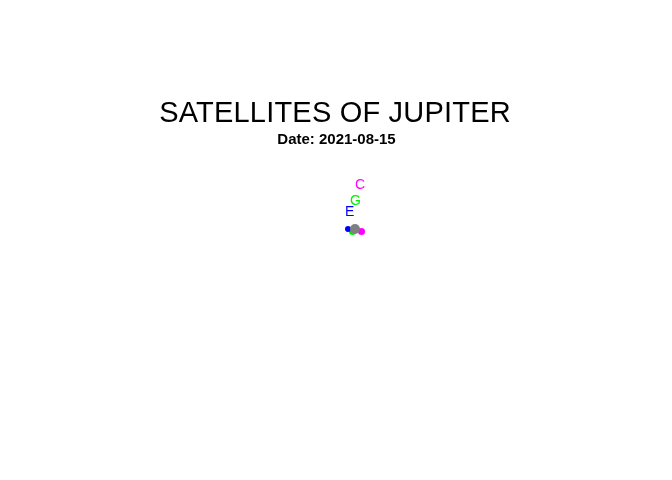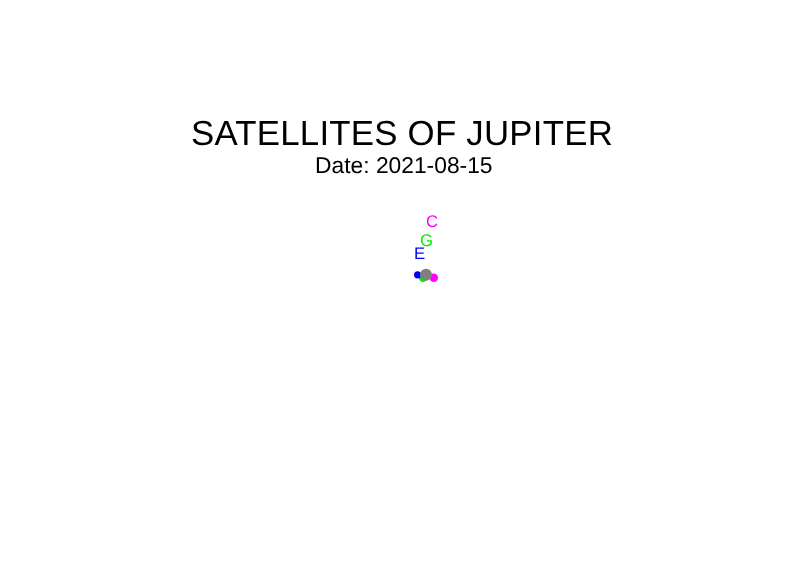--- a/index.html
+++ b/index.html
@@ -37,22 +37,22 @@
     font-size: 29px;
     font-weight: 400;
     color: #000000;
     line-height: 32px;
     letter-spacing: 0.2px;
     white-space: nowrap;
     margin-left: -2px;
   }
   .chart-subline {
     font-family: "Liberation Sans", sans-serif;
-    font-size: 19px;
-    font-weight: 400;
+    font-size: 15px;
+    font-weight: 700;
     color: #000000;
     line-height: 22px;
     white-space: nowrap;
     margin-left: 1px;
   }
 
   
   .sky {
     position: absolute;
     left: 0;

